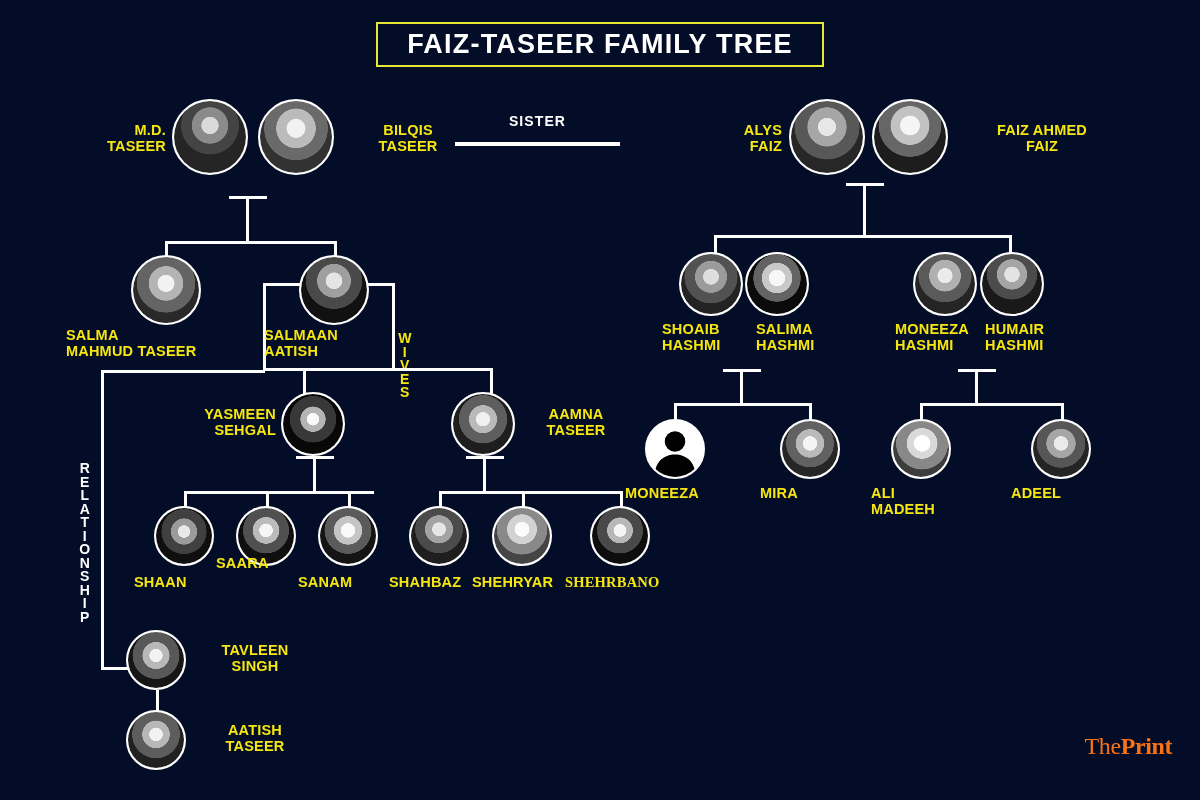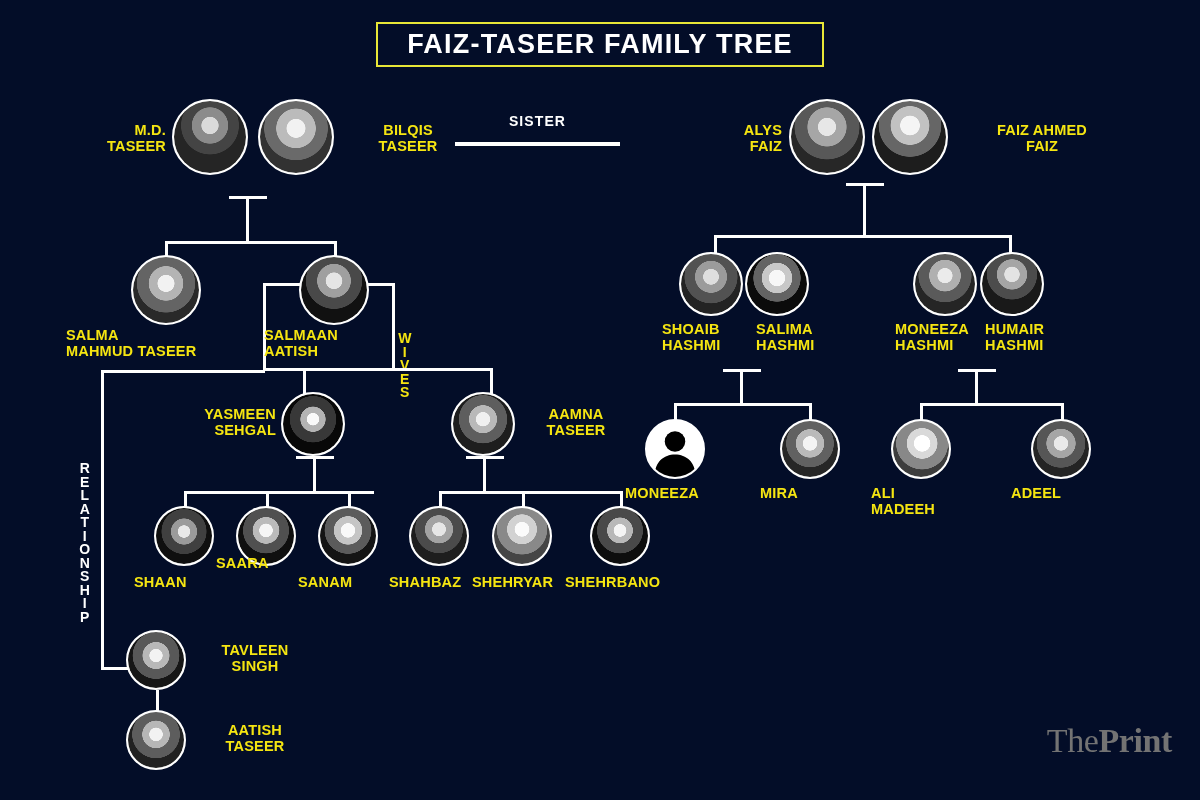--- a/index.html
+++ b/index.html
@@ -96,23 +96,23 @@
     width:14px;
     margin-top:44px;
   }
   #wives-label{ left:398px; top:288px; color:#f5e511; }
   #relationship-label{ left:78px; top:418px; color:#ffffff; }
 
   
   #theprint{
     position:absolute;
     right:28px; bottom:40px;
-    color:#737373;
+    color:#f97316;
     font-family:"Liberation Serif", serif;
-    font-size:34px;
+    font-size:24px;
     letter-spacing:-0.4px;
   }
   #theprint b{font-weight:bold;}
 </style>
 </head>
 <body>
 
 <div id="stage">
 
   <div id="title-box">
@@ -354,21 +354,21 @@
     <div class="photo" style="left:492px;top:506px;width:60px;height:60px;">
       <div class="ph-inner" style="background:radial-gradient(circle at 50% 38%, #f7f5f1 0 16%, #d2cec8 17% 33%, #8c8882 34% 56%, #4a4744 57% 100%), linear-gradient(180deg,#ebe9e5,#696764);"></div>
     </div>
     <div class="nm c" style="left:472px;top:575px;width:100px;">SHEHRYAR</div>
   </div>
 
   <div class="person">
     <div class="photo" style="left:590px;top:506px;width:60px;height:60px;">
       <div class="ph-inner" style="background:radial-gradient(circle at 50% 40%, #f2efea 0 14%, #bab5af 15% 29%, #4f4b47 30% 52%, #131214 53% 100%), linear-gradient(180deg,#d6d3ce,#1f1e20);"></div>
     </div>
-    <div class="nm c" style="left:565px;top:575px;width:110px;">SHEHRBANO</div>
+    <div class="nm c" style="left:565px;top:575px;width:110px;font-family:Liberation Serif, serif;">SHEHRBANO</div>
   </div>
 
   <div class="person">
     <div class="photo" style="left:126px;top:630px;width:60px;height:60px;">
       <div class="ph-inner" style="background:radial-gradient(circle at 50% 42%, #f0ede8 0 15%, #bab5af 16% 31%, #5d5955 32% 54%, #1c1b1d 55% 100%), linear-gradient(180deg,#d4d1cc,#2b2a2b);"></div>
     </div>
     <div class="nm l" style="left:195px;top:643px;width:120px;">TAVLEEN
 SINGH</div>
   </div>
 

